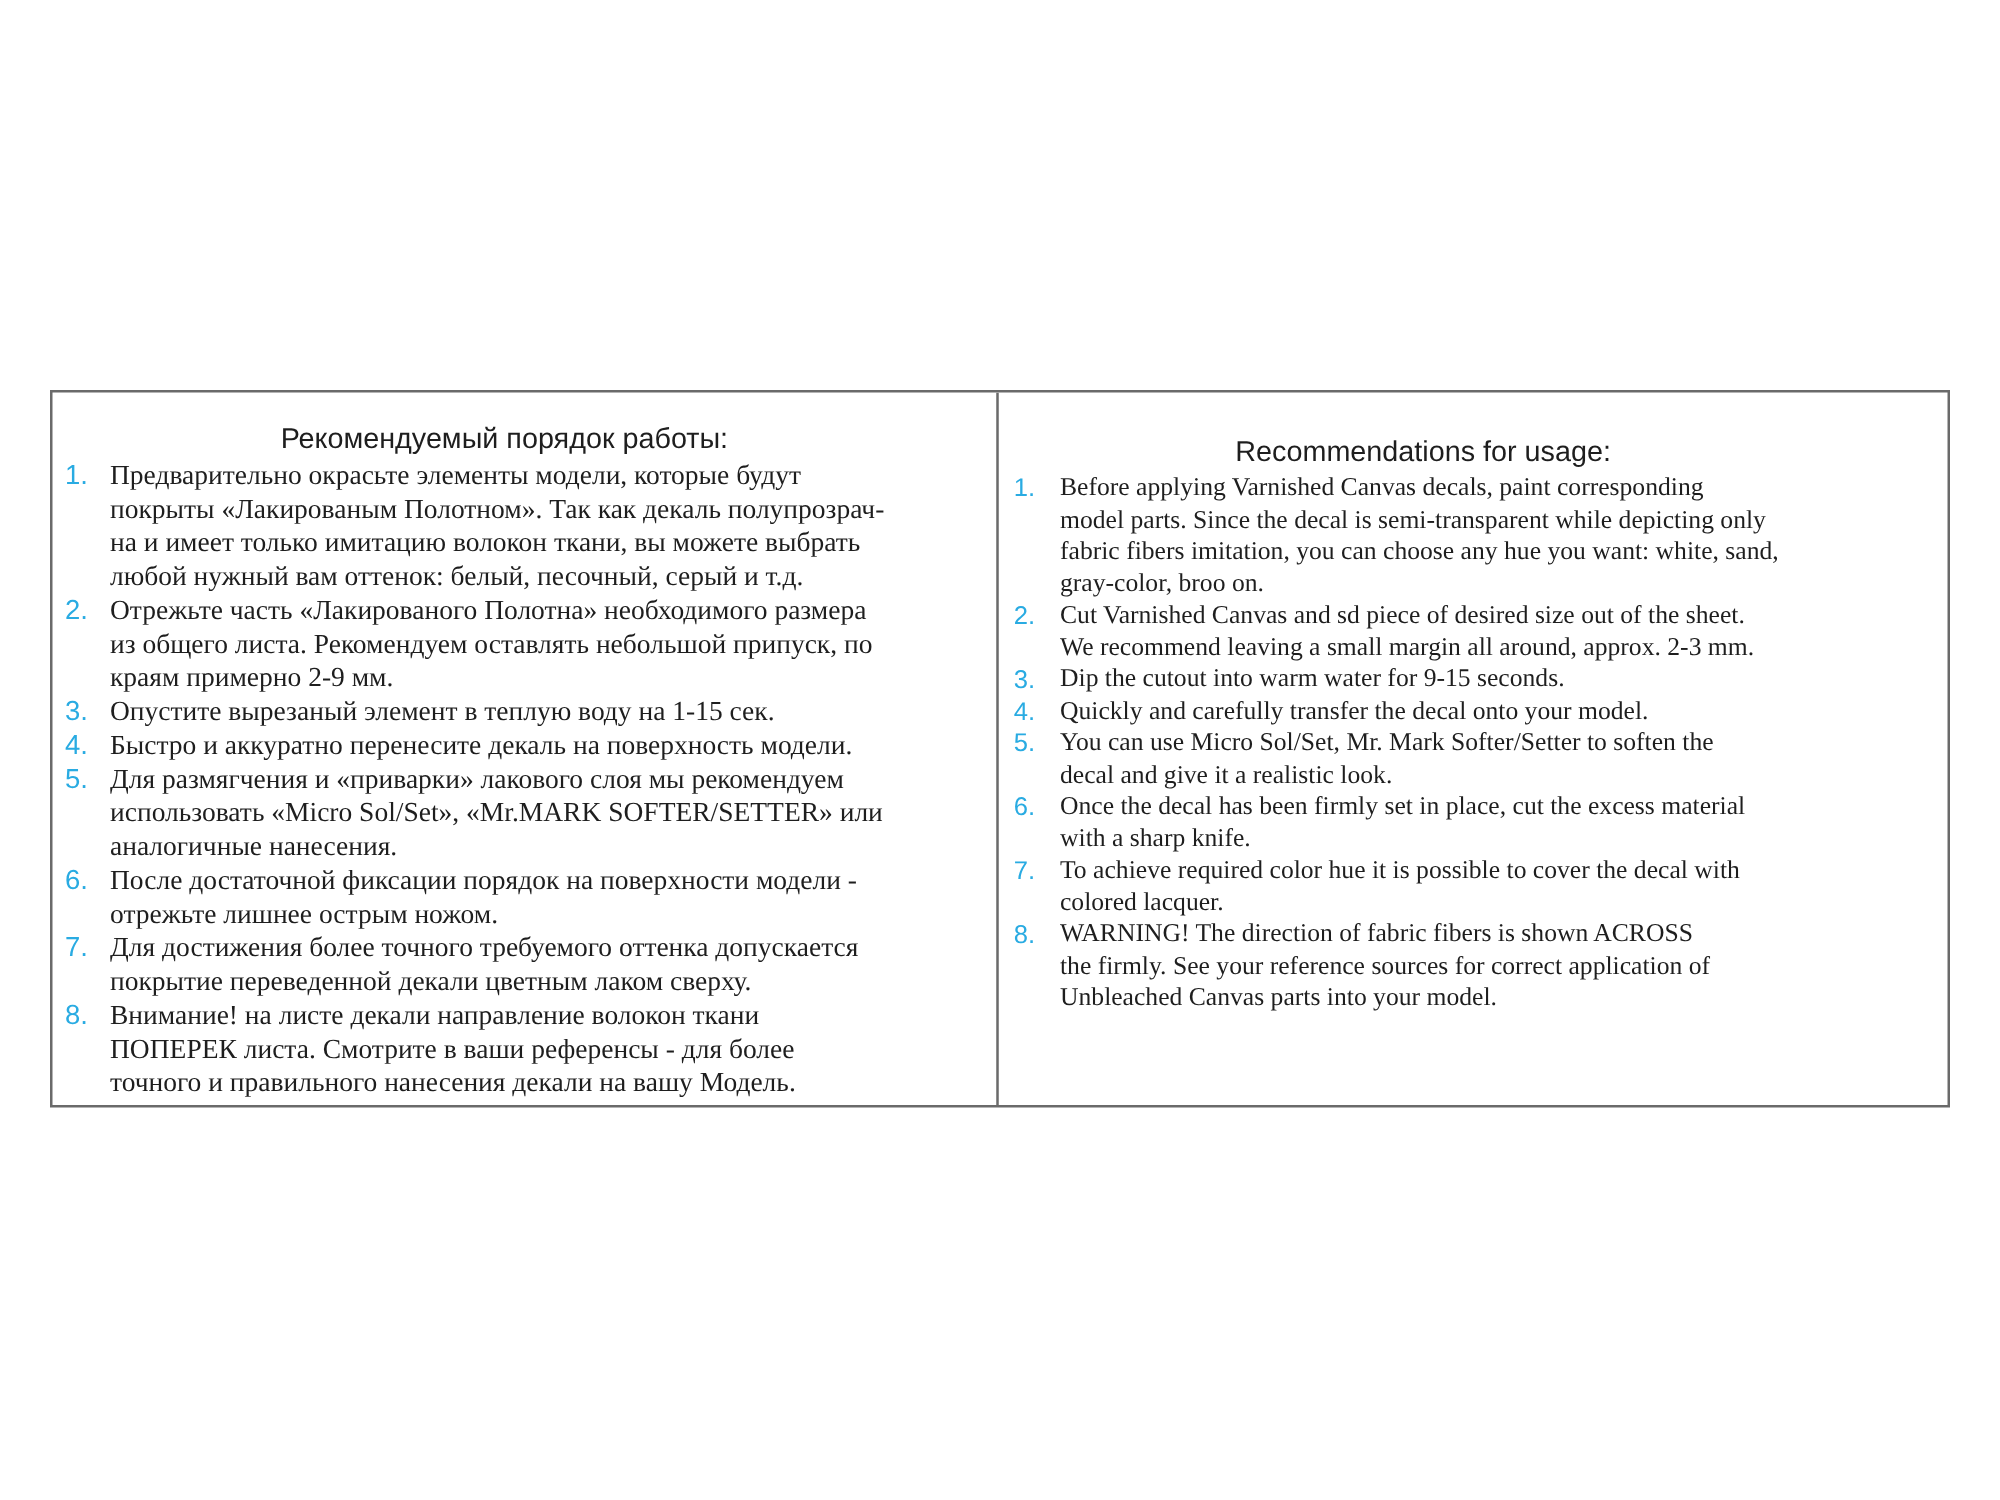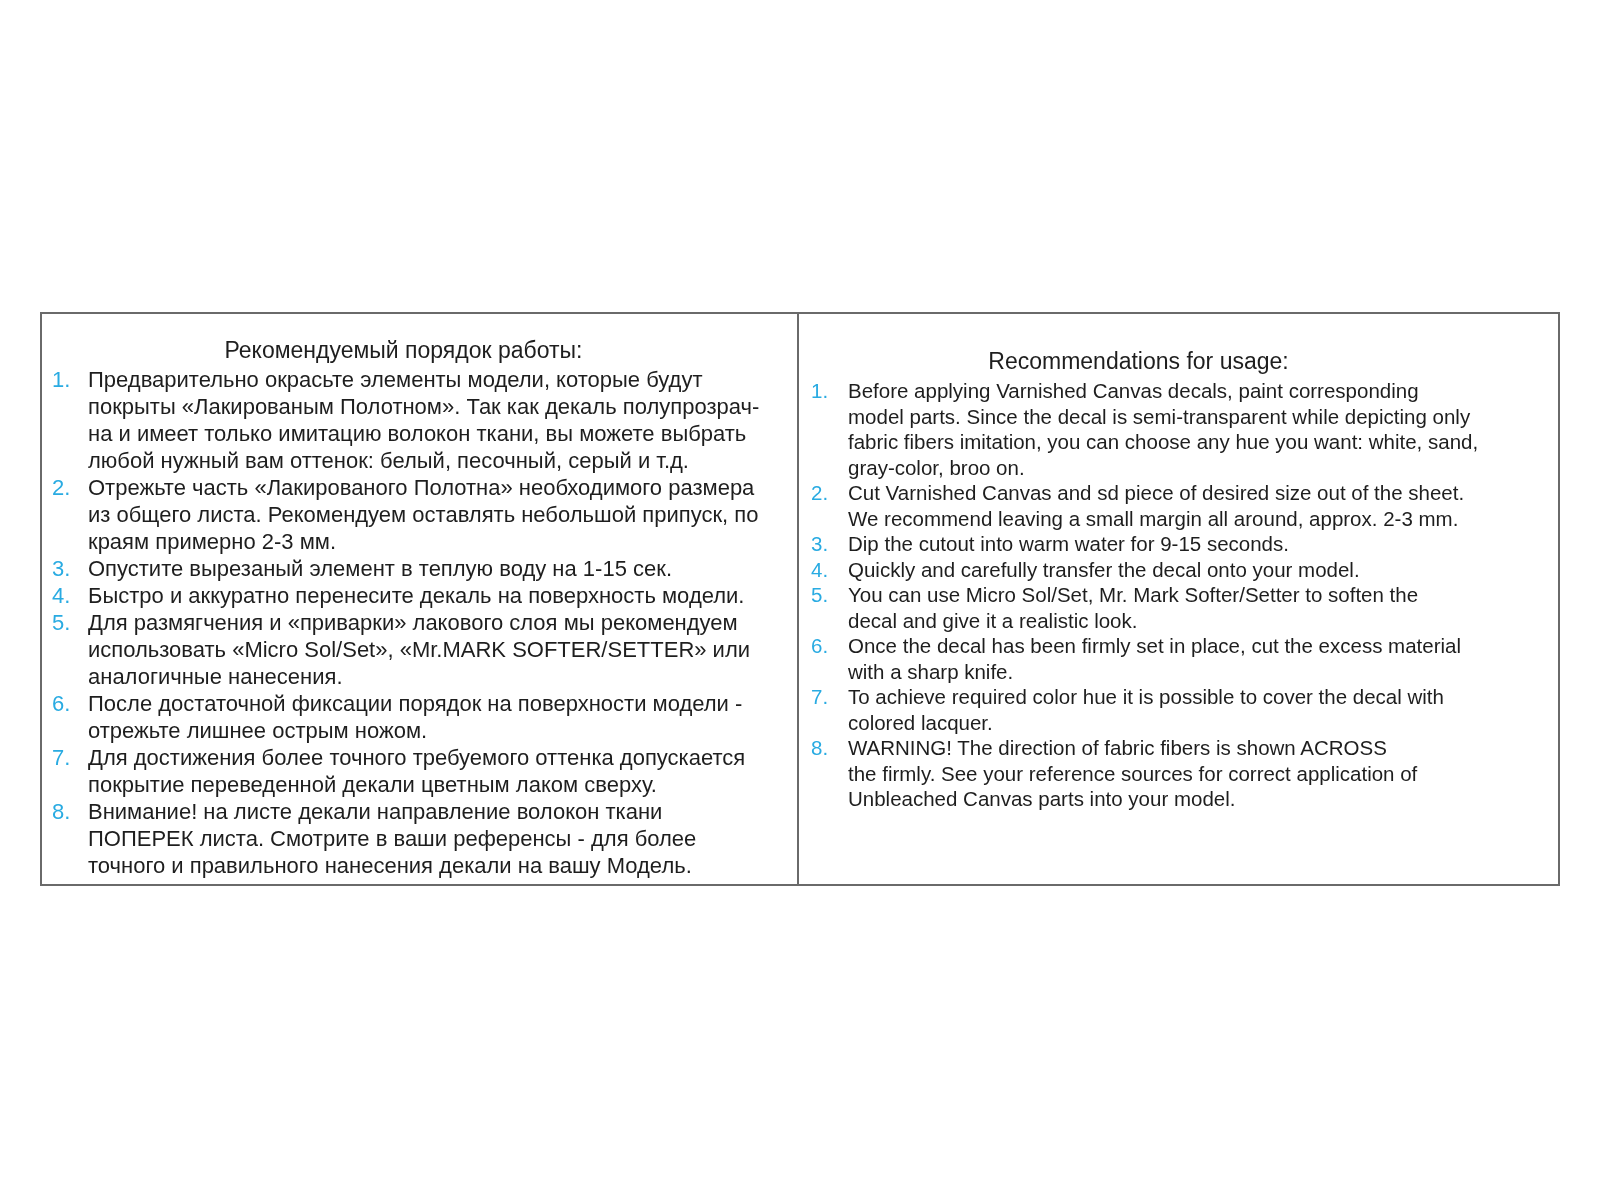--- a/index.html
+++ b/index.html
@@ -52,20 +52,21 @@
     align-items: flex-start;
   }
   .item .num {
     flex: 0 0 36px;
     color: #29abe2;
   }
   .en .item .num { flex-basis: 37px; }
   .item .txt {
     white-space: pre-line;
     flex: 1 1 auto;
+    font-family: Liberation Serif, serif;
   }
 </style>
 </head>
 <body>
 
 <div class="sheet-box">
 
   <div class="col ru">
     <div class="heading">Рекомендуемый порядок работы:</div>
     <div>
@@ -75,21 +76,21 @@
           <span class="txt">Предварительно окрасьте элементы модели, которые будут
 покрыты «Лакированым Полотном». Так как декаль полупрозрач-
 на и имеет только имитацию волокон ткани, вы можете выбрать
 любой нужный вам оттенок: белый, песочный, серый и т.д.</span>
         </div>
 
         <div class="item">
           <span class="num">2.</span>
           <span class="txt">Отрежьте часть «Лакированого Полотна» необходимого размера
 из общего листа. Рекомендуем оставлять небольшой припуск, по
-краям примерно 2-3 мм.</span>
+краям примерно 2-9 мм.</span>
         </div>
 
         <div class="item">
           <span class="num">3.</span>
           <span class="txt">Опустите вырезаный элемент в теплую воду на 1-15 сек.</span>
         </div>
 
         <div class="item">
           <span class="num">4.</span>
           <span class="txt">Быстро и аккуратно перенесите декаль на поверхность модели.</span>

